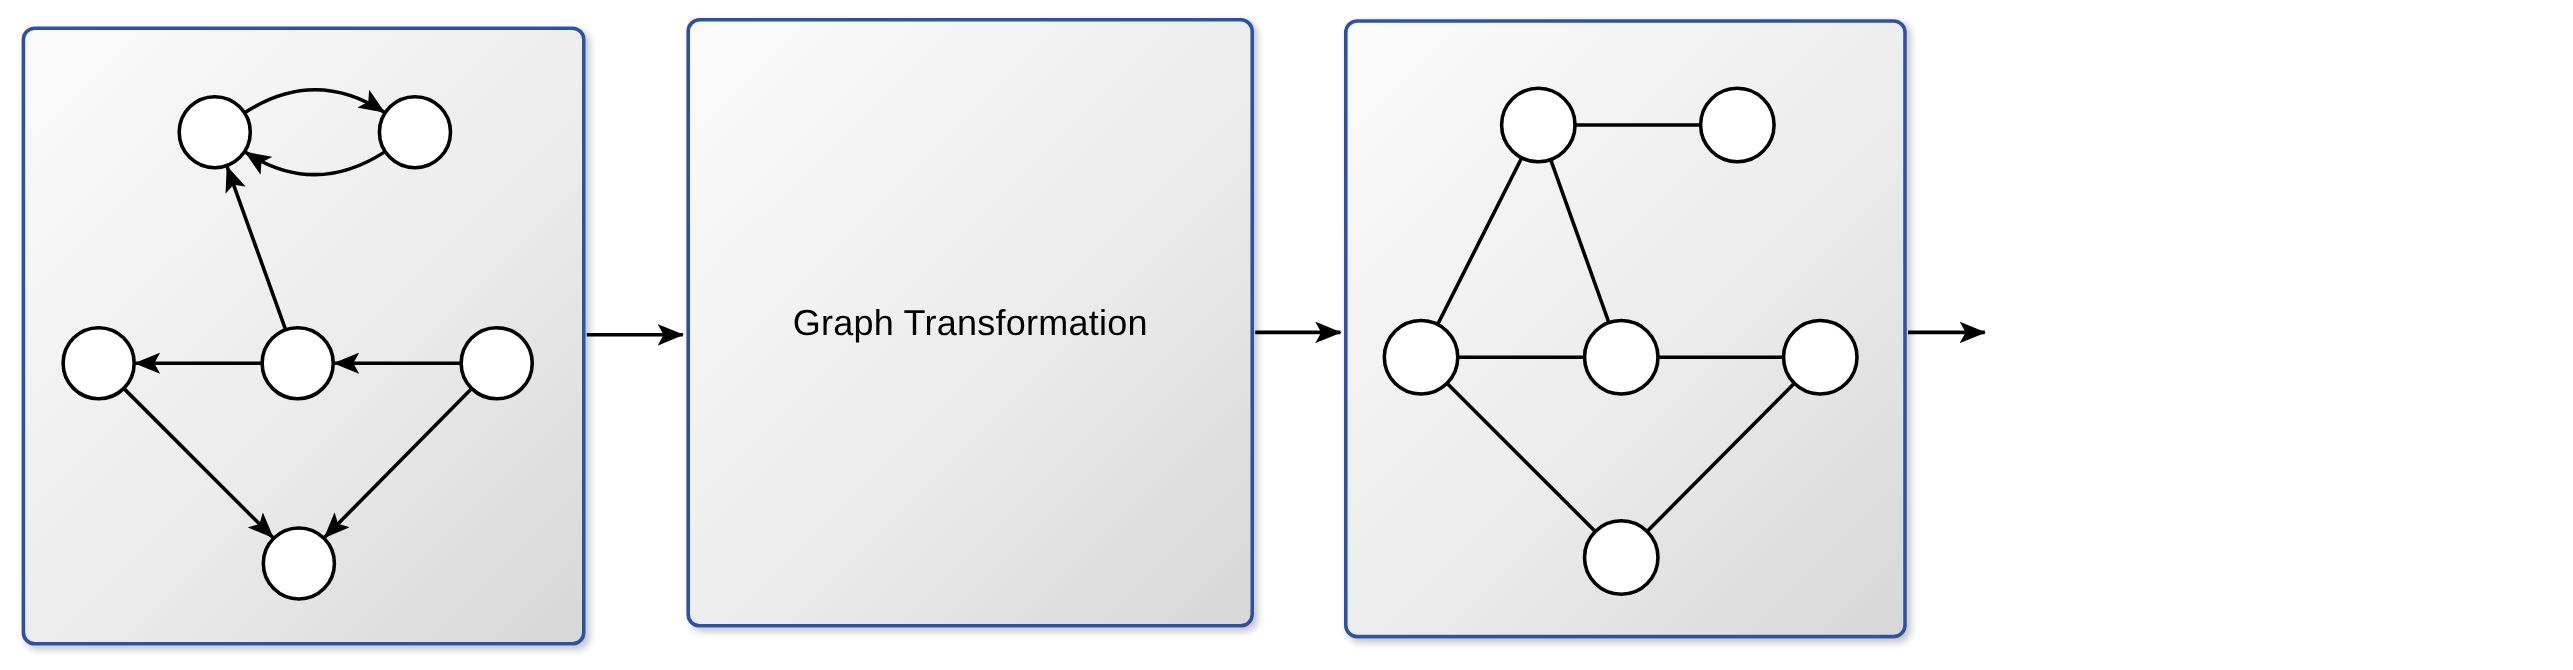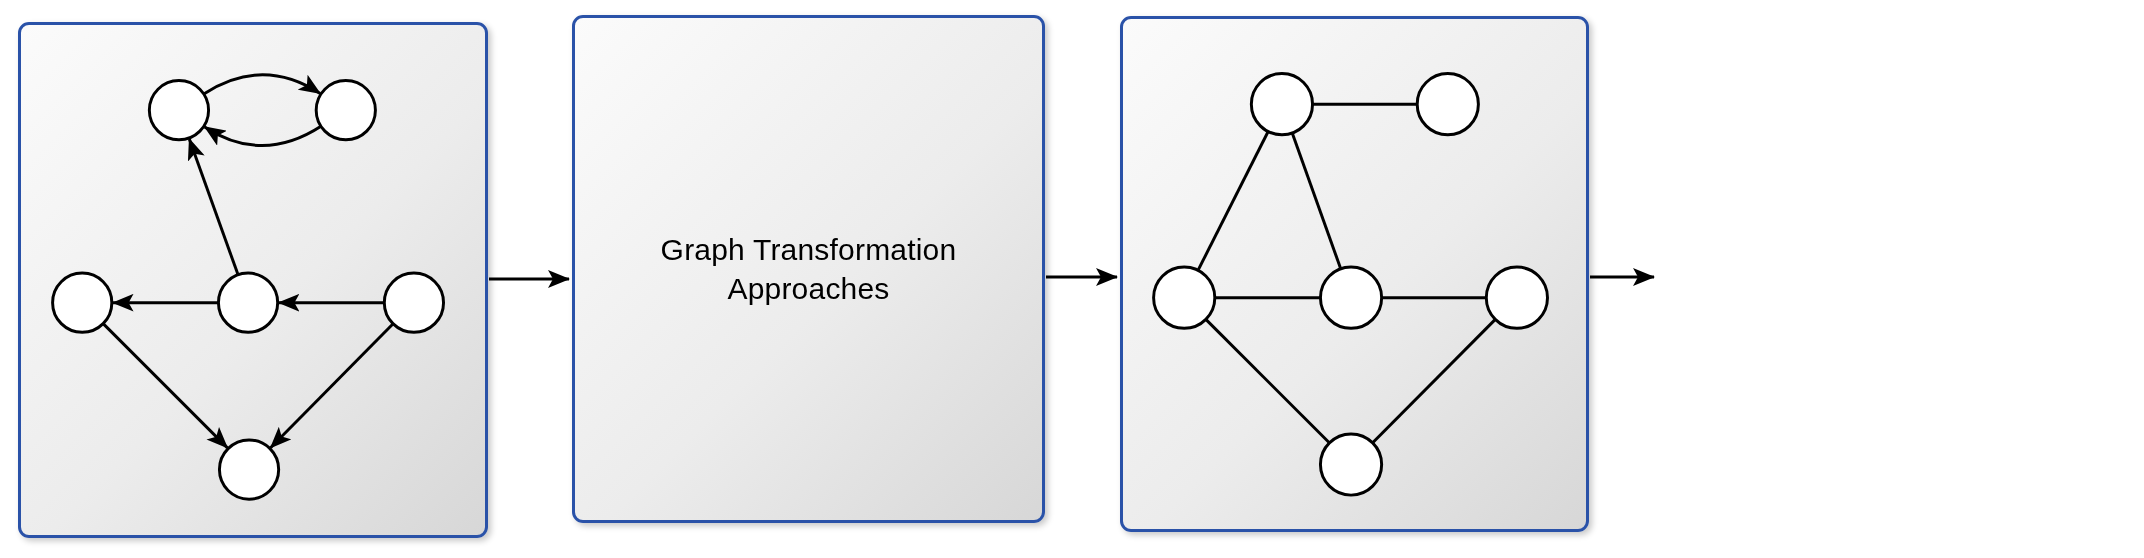--- a/index.html
+++ b/index.html
@@ -67,21 +67,20 @@
           <circle cx="62" cy="281" r="30" fill="#ffffff" stroke="#000000" stroke-width="3"></circle>
           <circle cx="230" cy="281" r="30" fill="#ffffff" stroke="#000000" stroke-width="3"></circle>
           <circle cx="398" cy="281" r="30" fill="#ffffff" stroke="#000000" stroke-width="3"></circle>
           <circle cx="231" cy="450" r="30" fill="#ffffff" stroke="#000000" stroke-width="3"></circle>
         </svg></div>
   </div>
 
   <div class="box" id="box2">
     <div class="label">
       <div>Graph Transformation</div>
-      <div>Approaches</div>
     </div>
   </div>
 
   <div class="box" id="box3">
     <div class="graph-host" id="graph-undirected-host"><svg width="100%" height="100%" viewBox="0 0 469 516">
           <line x1="192" y1="86" x2="329" y2="86" stroke="#000000" stroke-width="3"></line>
           <line x1="147.02355256080747" y1="113.67054240486603" x2="62" y2="282" stroke="#000000" stroke-width="3"></line>
           <line x1="171.42642830694285" y1="115.19399925943996" x2="231" y2="282" stroke="#000000" stroke-width="3"></line>
           <line x1="93" y1="282" x2="231" y2="282" stroke="#000000" stroke-width="3"></line>
           <line x1="262" y1="282" x2="399" y2="282" stroke="#000000" stroke-width="3"></line>

